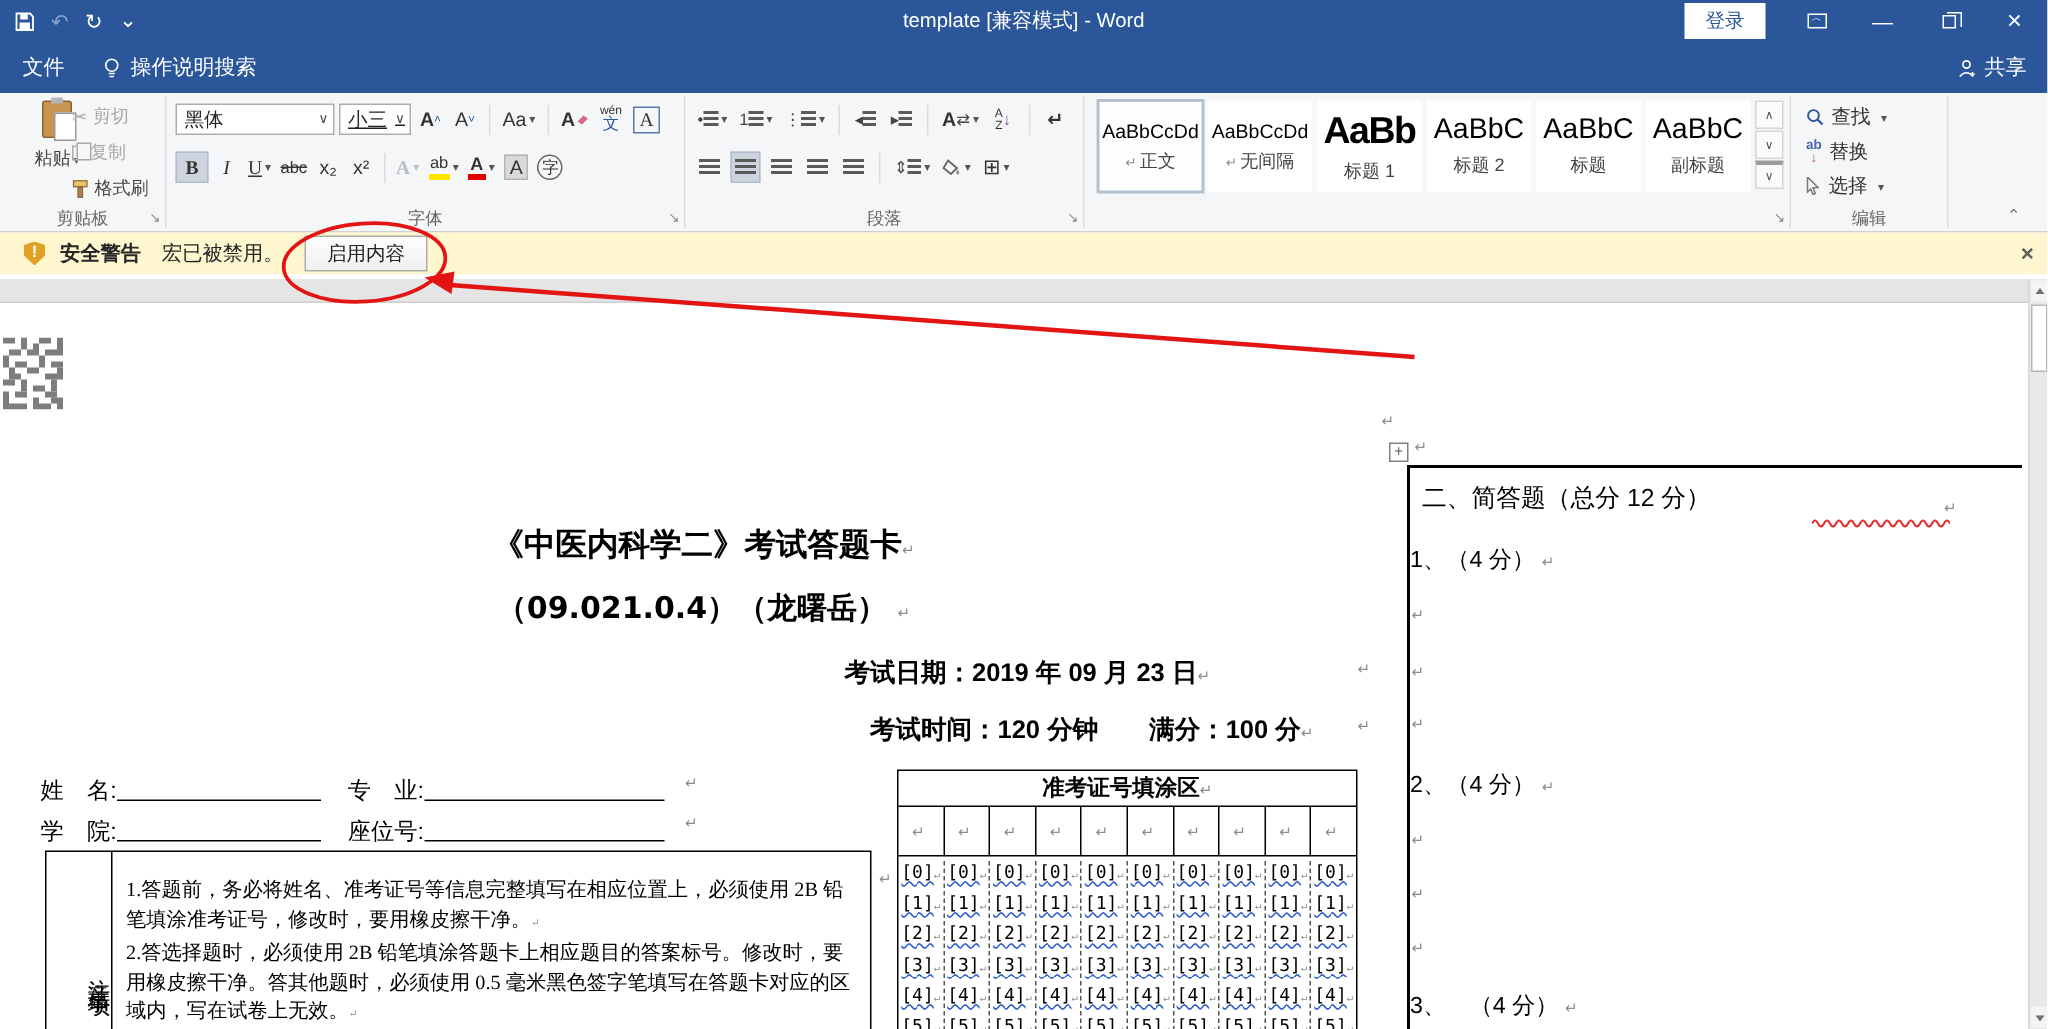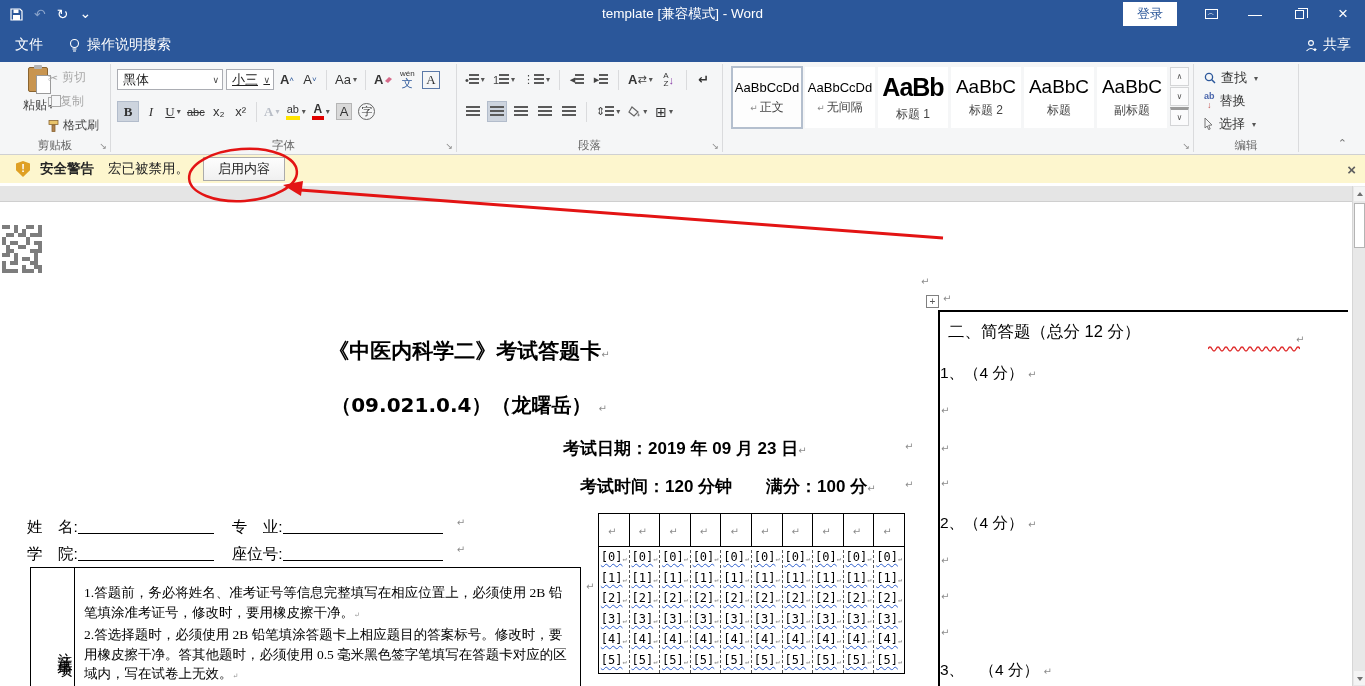--- a/index.html
+++ b/index.html
@@ -530,21 +530,21 @@
         <rect x="7" y="9" width="2" height="1"></rect>
       <rect x="1" y="11" width="3" height="1"></rect>
         <rect x="6" y="11" width="2" height="1"></rect>
         <rect x="9" y="10" width="1" height="2"></rect>
       <rect x="4" y="2" width="1" height="1"></rect>
         <rect x="2" y="6" width="1" height="1"></rect>
         <rect x="8" y="10" width="1" height="1"></rect>
     </g>
   </svg>
 
-  <div class="abs doc-title" style="top:154px;font-size:21px">
+  <div class="abs doc-title" style="top:166px;font-size:21px">
     <span>《中医内科学二》考试答题卡</span><span class="pm">↵</span>
   </div>
   <div class="abs doc-title" style="top:209px;font-size:20px">
     <span>（09.021.0.4）（龙曙岳）</span> <span class="pm">↵</span>
   </div>
 
   <div class="abs boldline" style="left:563px;top:254px">
     <span>考试日期：2019 年 09 月 23 日</span><span class="pm">↵</span>
   </div>
   <div class="abs boldline" style="left:580px;top:292px">
@@ -570,20 +570,23 @@
 
   <div class="abs notice">
     <div class="n-side">注意事项</div>
     <div class="n-body">
       <div><span>1.答题前，务必将姓名、准考证号等信息完整填写在相应位置上，必须使用 2B 铅笔填涂准考证号，修改时，要用橡皮擦干净。</span><span class="pm tiny">↵</span></div>
       <div><span>2.答选择题时，必须使用 2B 铅笔填涂答题卡上相应题目的答案标号。修改时，要用橡皮擦干净。答其他题时，必须使用 0.5 毫米黑色签字笔填写在答题卡对应的区域内，写在试卷上无效。</span><span class="pm tiny">↵</span></div>
     </div>
   </div>
 
   <div class="abs ticket">
+    <div class="tk-head">
+      <span>准考证号填涂区</span><span class="pm">↵</span>
+    </div>
     <div class="tk-empty" id="ticket-empty-row">
         <div class="tcell"><span class="pm">↵</span></div>
         <div class="tcell"><span class="pm">↵</span></div>
         <div class="tcell"><span class="pm">↵</span></div>
         <div class="tcell"><span class="pm">↵</span></div>
         <div class="tcell"><span class="pm">↵</span></div>
         <div class="tcell"><span class="pm">↵</span></div>
         <div class="tcell"><span class="pm">↵</span></div>
         <div class="tcell"><span class="pm">↵</span></div>
         <div class="tcell"><span class="pm">↵</span></div>

